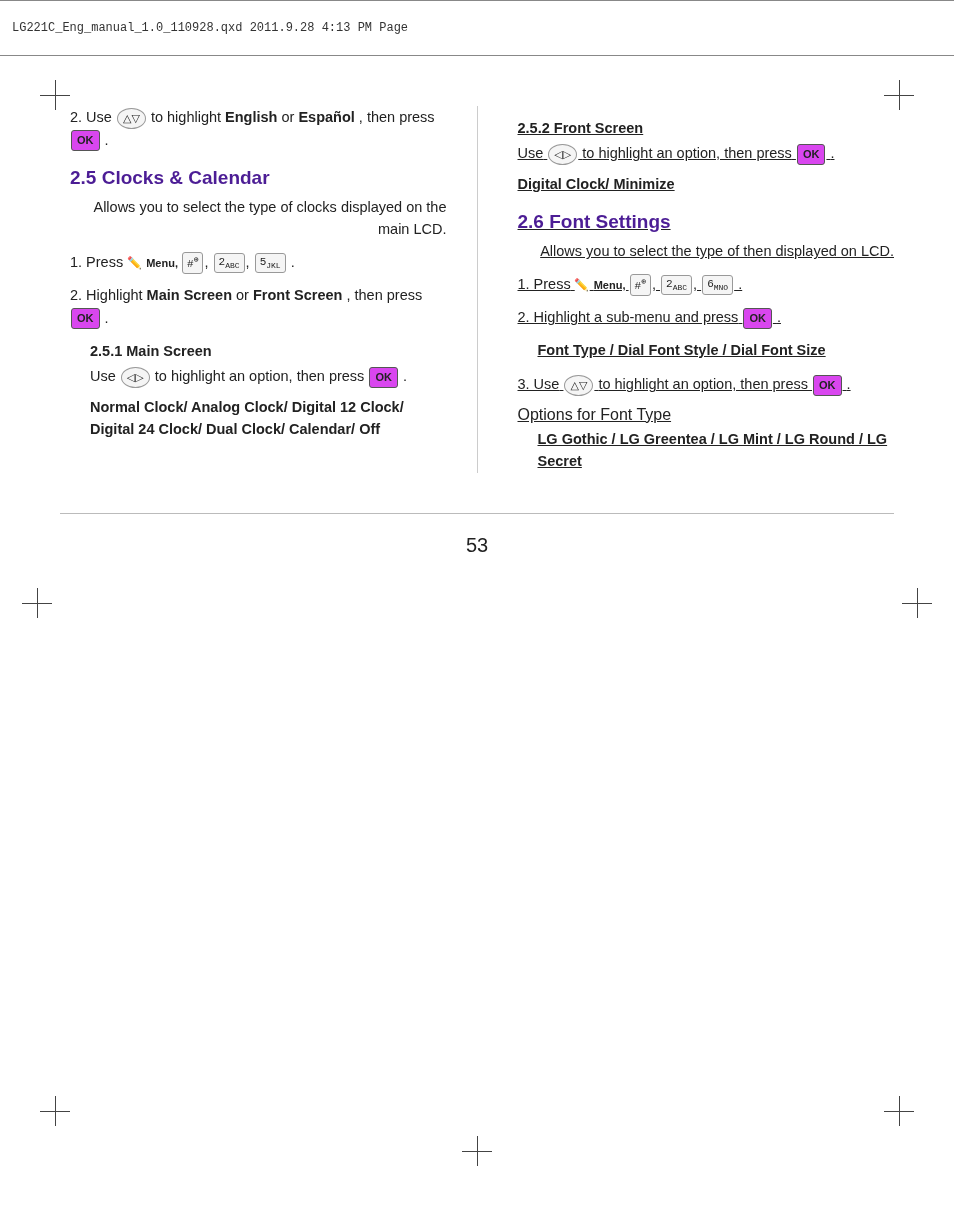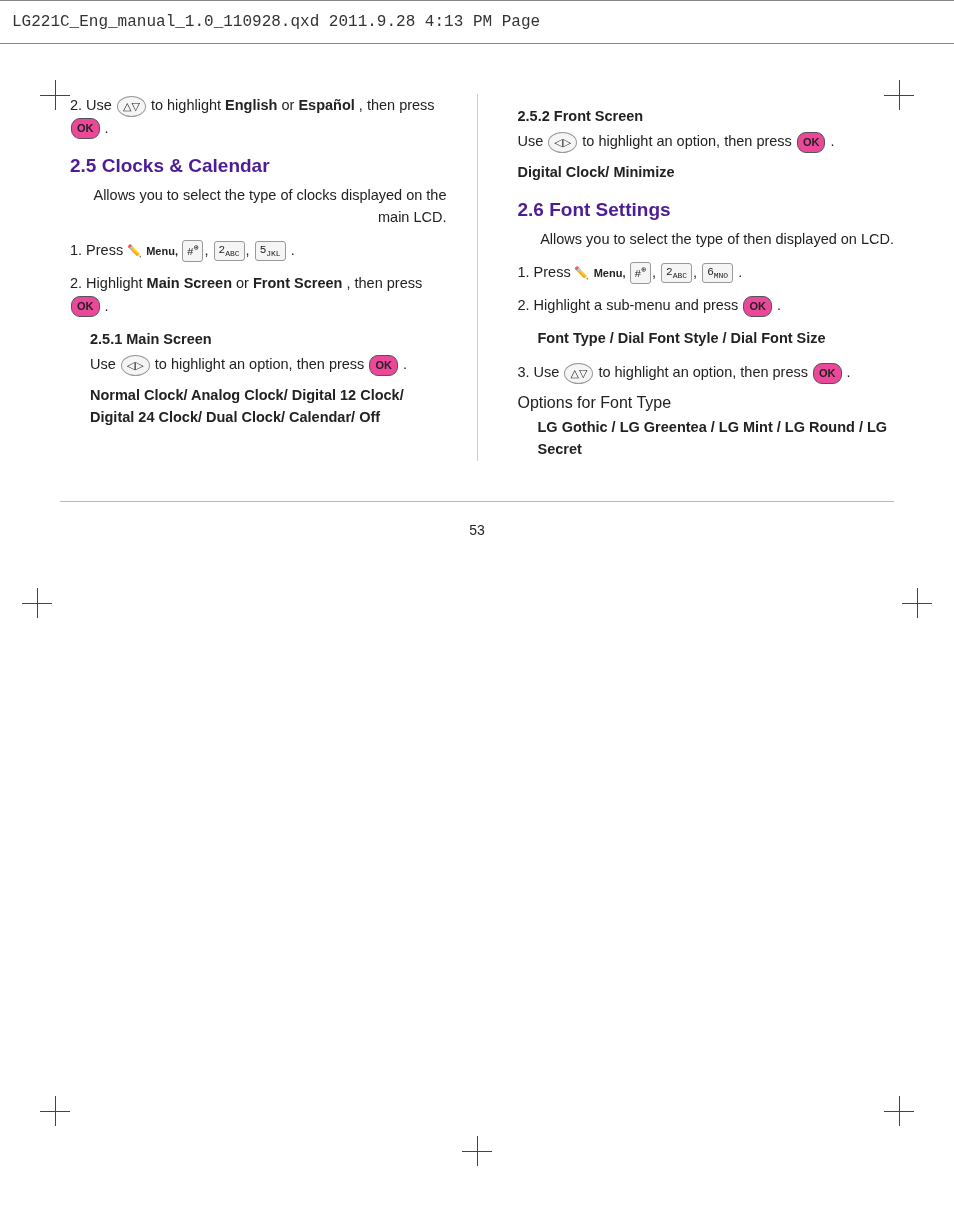--- a/index.html
+++ b/index.html
@@ -10,22 +10,22 @@
       color: #222;
       width: 954px;
       min-height: 1206px;
       position: relative;
     }
 
     
     .page-header {
       border-top: 1.5px solid #888;
       border-bottom: 1.5px solid #888;
-      padding: 12px 12px;
-      font-size: 16px;
+      padding: 20px 12px;
+      font-size: 12px;
       font-family: 'Courier New', monospace;
       color: #333;
       display: flex;
       align-items: center;
       justify-content: space-between;
     }
 
     
     .reg-mark {
       position: absolute;
@@ -96,20 +96,21 @@
 
     .left-col {
       flex: 1;
       padding-right: 30px;
       border-right: 1px solid #ccc;
     }
 
     .right-col {
       flex: 1;
       padding-left: 40px;
+      text-decoration: underline;
     }
 
     
     .section-heading {
       color: #4c1d95;
       font-size: 19px;
       font-weight: bold;
       margin-bottom: 8px;
       margin-top: 16px;
     }
@@ -162,25 +163,25 @@
       font-family: 'Courier New', monospace;
       background: #f5f5f5;
       vertical-align: middle;
       margin: 0 1px;
       line-height: 1.4;
     }
 
     .btn-ok {
       display: inline-block;
       border: 1.5px solid #555;
-      border-radius: 9px;
+      border-radius: 3px;
       padding: 1px 5px;
       font-size: 11px;
       font-weight: bold;
-      background: #ec4899;
+      background: #d946ef;
       vertical-align: middle;
       margin: 0 1px;
       text-align: right;
     }
 
     .btn-nav {
       display: inline-block;
       border: 1px solid #999;
       border-radius: 50%;
       padding: 1px 5px;
@@ -197,21 +198,21 @@
     }
 
     .bold-menu {
       font-weight: bold;
       font-size: 11px;
     }
 
     
     .page-number {
       text-align: center;
-      font-size: 14px;
+      font-size: 20px;
       margin-top: 20px;
       margin-bottom: 10px;
     }
 
     
     .bottom-rule {
       border: none;
       border-top: 1px solid #bbb;
       margin: 10px 60px;
     }

